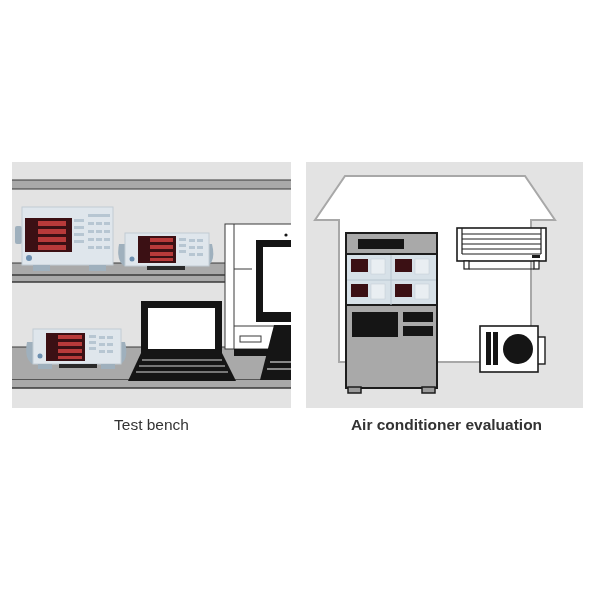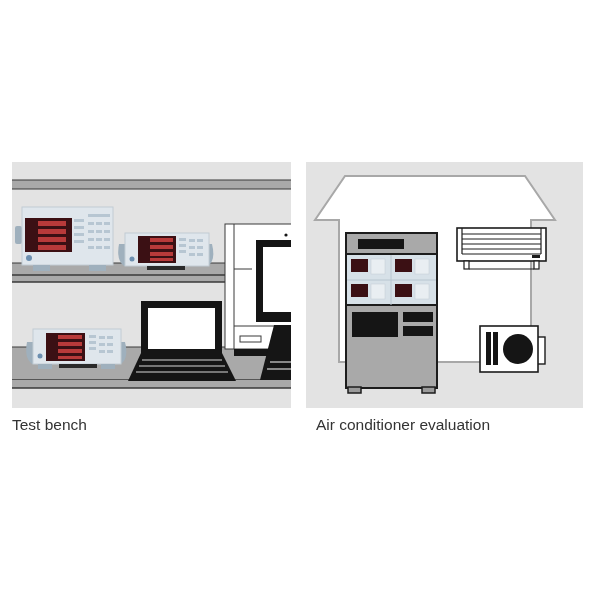--- a/index.html
+++ b/index.html
@@ -1,22 +1,22 @@
 <!DOCTYPE html>
 <html><head>
 <meta charset="utf-8">
 <style>
   html, body { margin:0; padding:0; background:#ffffff; }
   body { width:600px; height:600px; position:relative; overflow:hidden; font-family:"Liberation Sans", sans-serif; }
   .panel { position:absolute; background:#e3e3e3; overflow:hidden; }
   #left-panel { left:12px; top:162px; width:279px; height:246px; }
   #right-panel { left:306px; top:162px; width:277px; height:246px; }
-  .caption { position:absolute; top:416px; font-size:15.5px; color:#333333; text-align:left; white-space:nowrap; }
+  .caption { position:absolute; top:416px; font-size:15.5px; color:#333333; text-align:center; white-space:nowrap; }
   #caption-left { left:12px; width:279px; }
-  #caption-right { left:316px; width:277px; }
+  #caption-right { left:308px; width:277px;font-weight:bold; }
   svg { display:block; }
 </style>
 </head>
 <body>
 
 <div class="panel" id="left-panel">
   <svg width="279" height="246" viewBox="0 0 279 246">
 
     <g>
       <rect x="0" y="18" width="279" height="9" fill="#a9a9a9"></rect>

